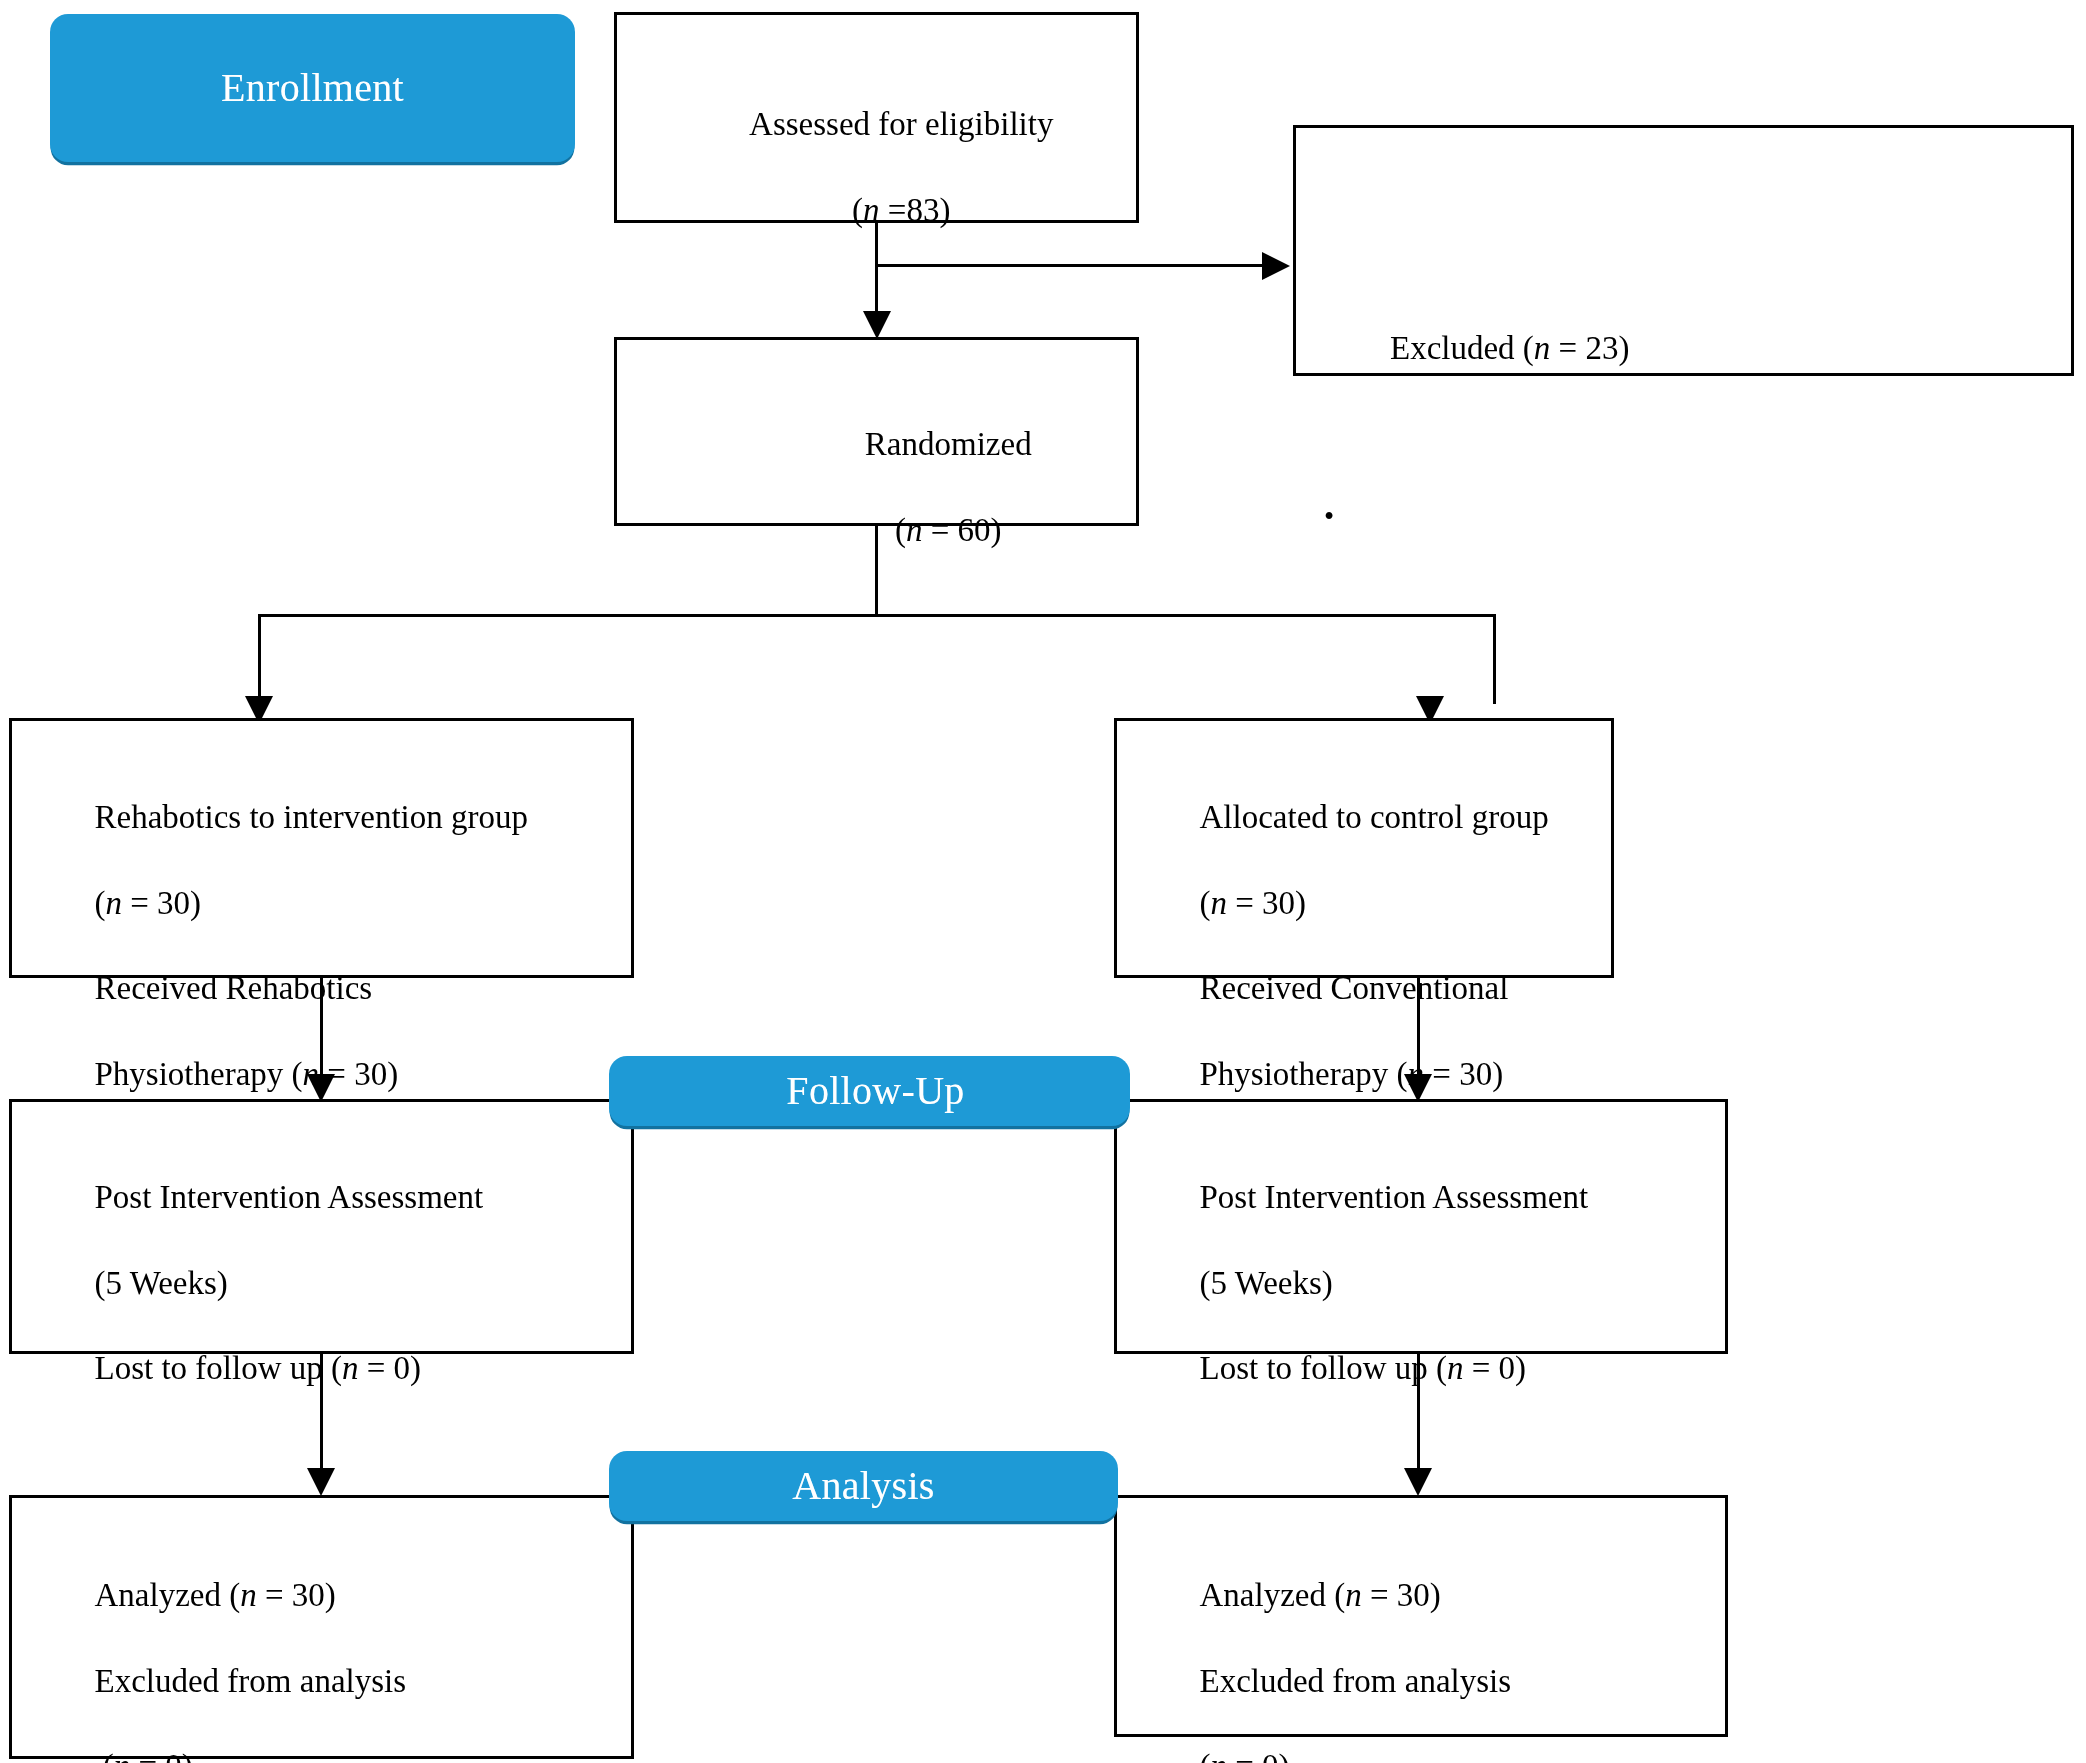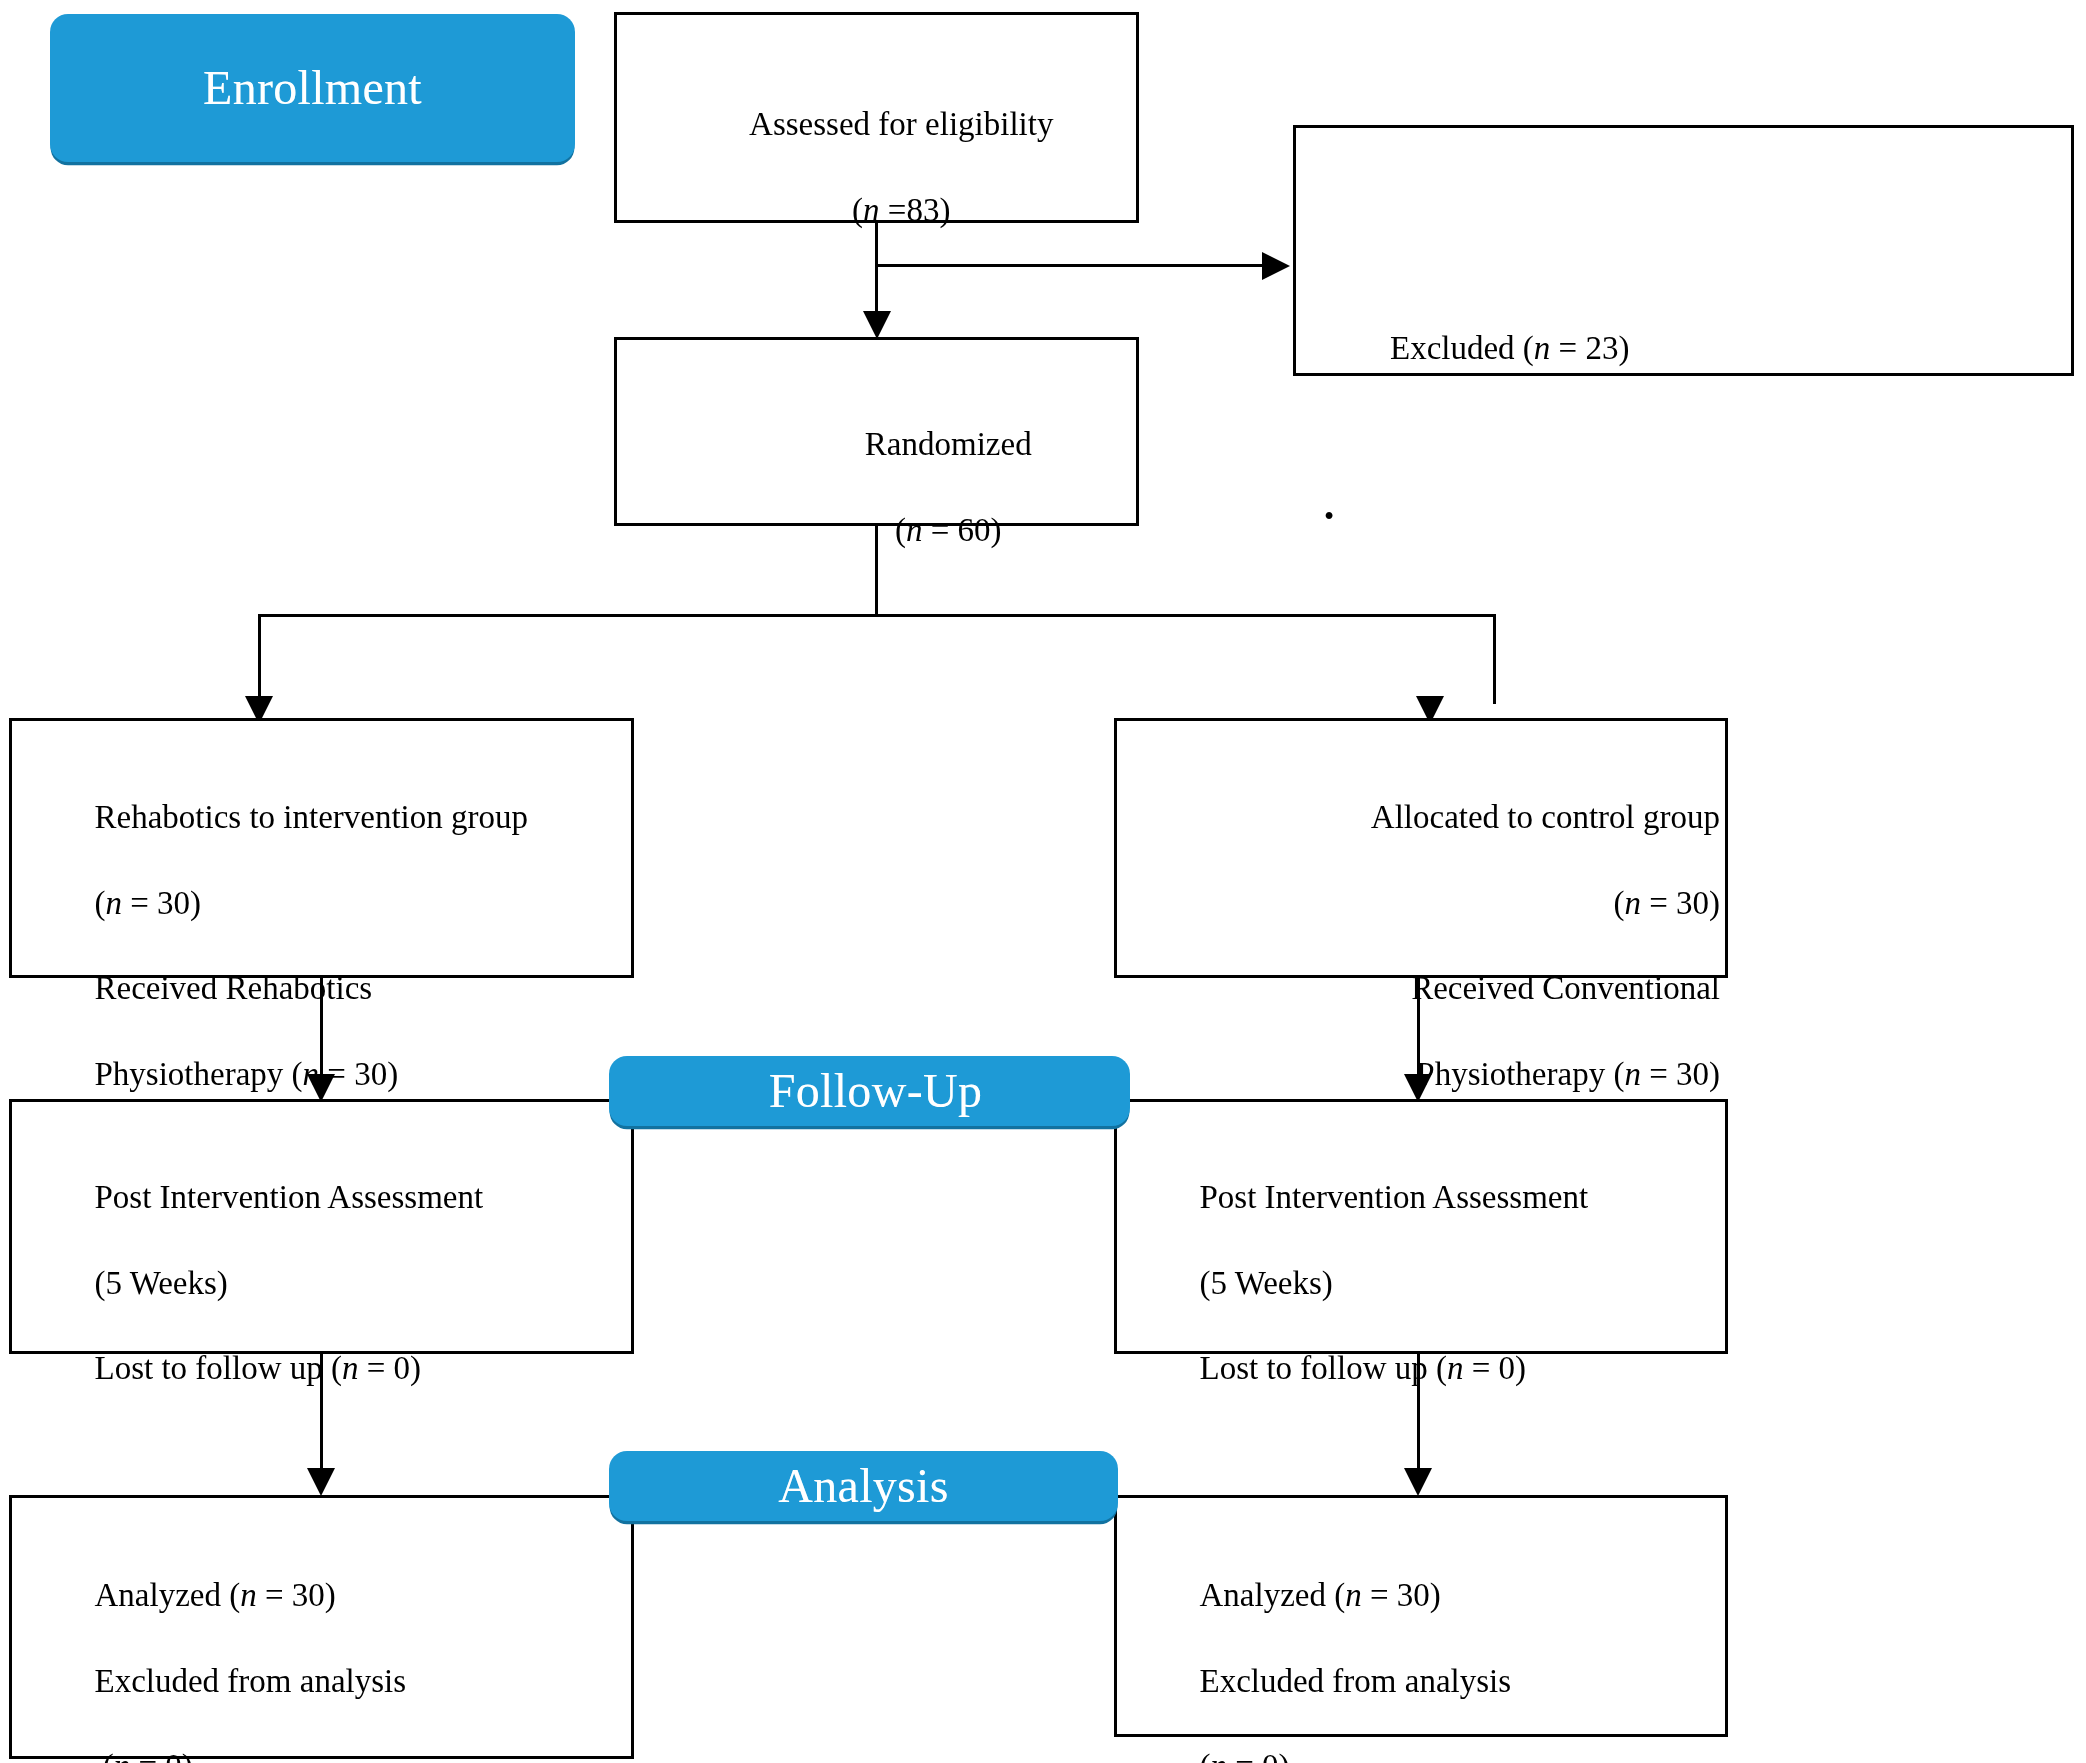--- a/index.html
+++ b/index.html
@@ -20,21 +20,21 @@
   
   .stage-pill {
     position: absolute;
     background: #1E9AD6;
     border-radius: 18px;
     box-shadow: 0 3.8px 0 -0.6px #1272a0;
     display: flex;
     align-items: center;
     justify-content: center;
     color: #ffffff;
-    font-size: 48px;
+    font-size: 40px;
     line-height: 1;
     letter-spacing: 0.3px;
     z-index: 40;
     text-shadow: 0 0 0.6px rgba(255,255,255,0.4);
   }
 
   
   .flow-box {
     position: absolute;
     background: #ffffff;
@@ -142,21 +142,21 @@
 
   <div class="flow-box" style="left:9px; top:718px; width:625px; height:260px;">
     <div class="box-text" style="top:32px; left:33px; width:576px;">
       <span>Rehabotics to intervention group</span><br>
       <span>(</span><span class="ital">n</span><span> = 30)</span><br>
       <span>Received Rehabotics</span><br>
       <span>Physiotherapy (</span><span class="ital">n</span><span> = 30)</span>
     </div>
   </div>
 
-  <div class="flow-box" style="left:1114px; top:718px; width:614px; height:260px;text-align:right;">
+  <div class="flow-box" style="left:1114px; top:718px; width:500px; height:260px;">
     <div class="box-text" style="top:32px; left:33px; width:570px;">
       <span>Allocated to control group</span><br>
       <span>(</span><span class="ital">n</span><span> = 30)</span><br>
       <span>Received Conventional</span><br>
       <span>Physiotherapy (</span><span class="ital">n</span><span> = 30)</span>
     </div>
   </div>
 
 
   <div class="conn v" style="left:320px; top:978px; height:109px;"></div>

